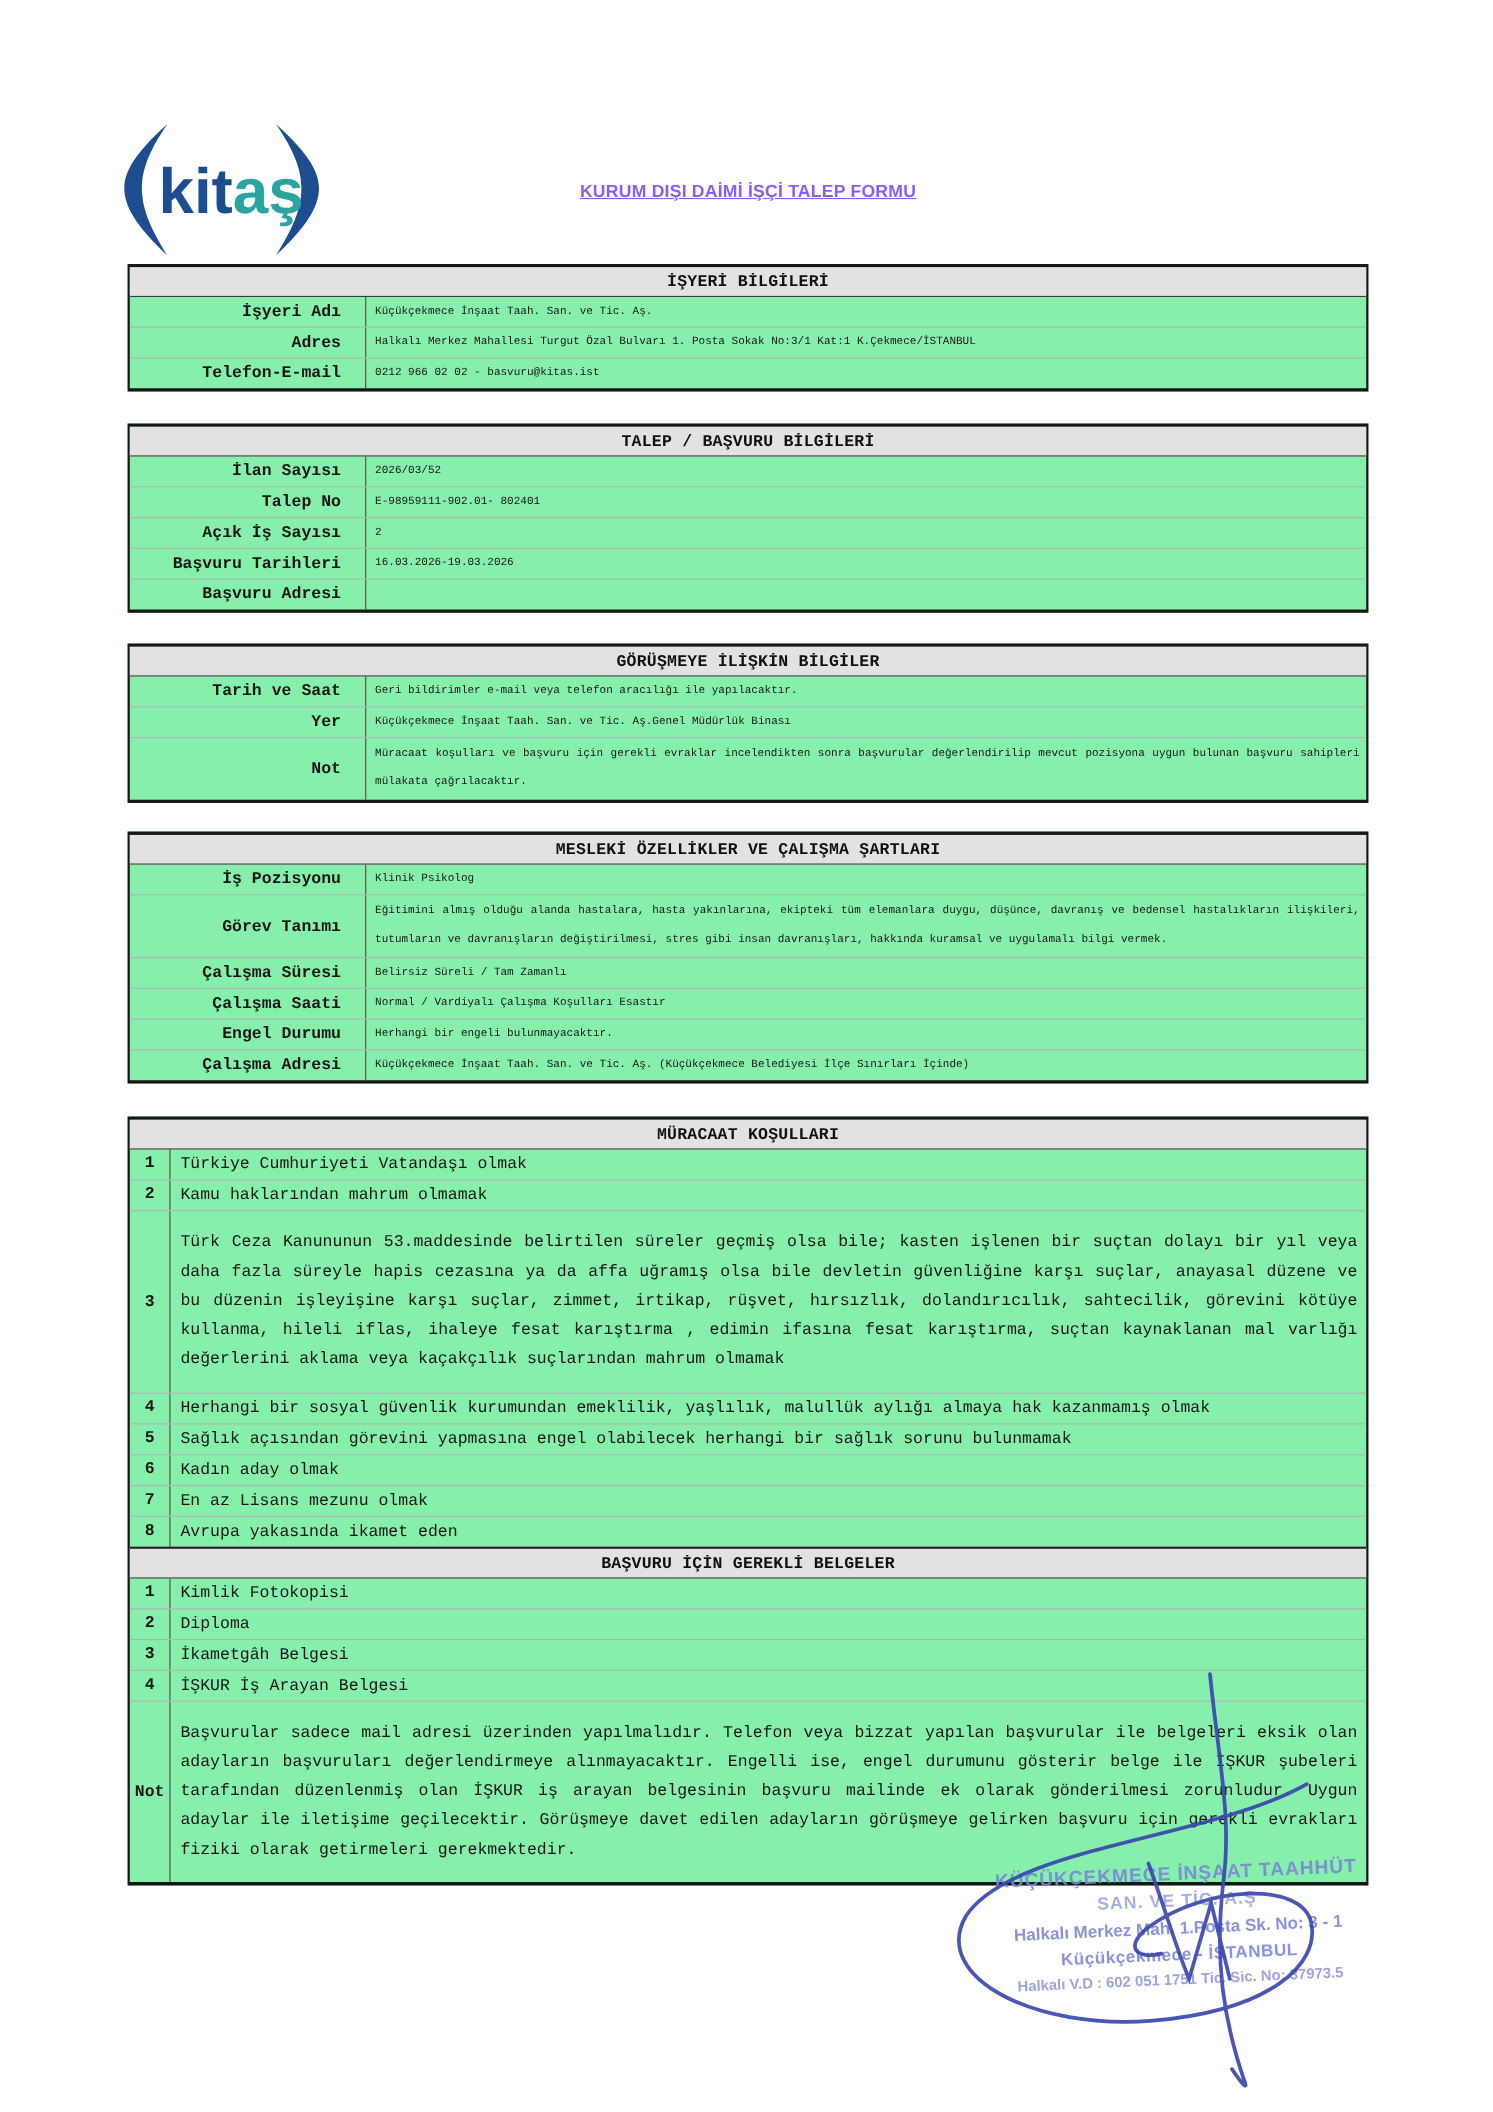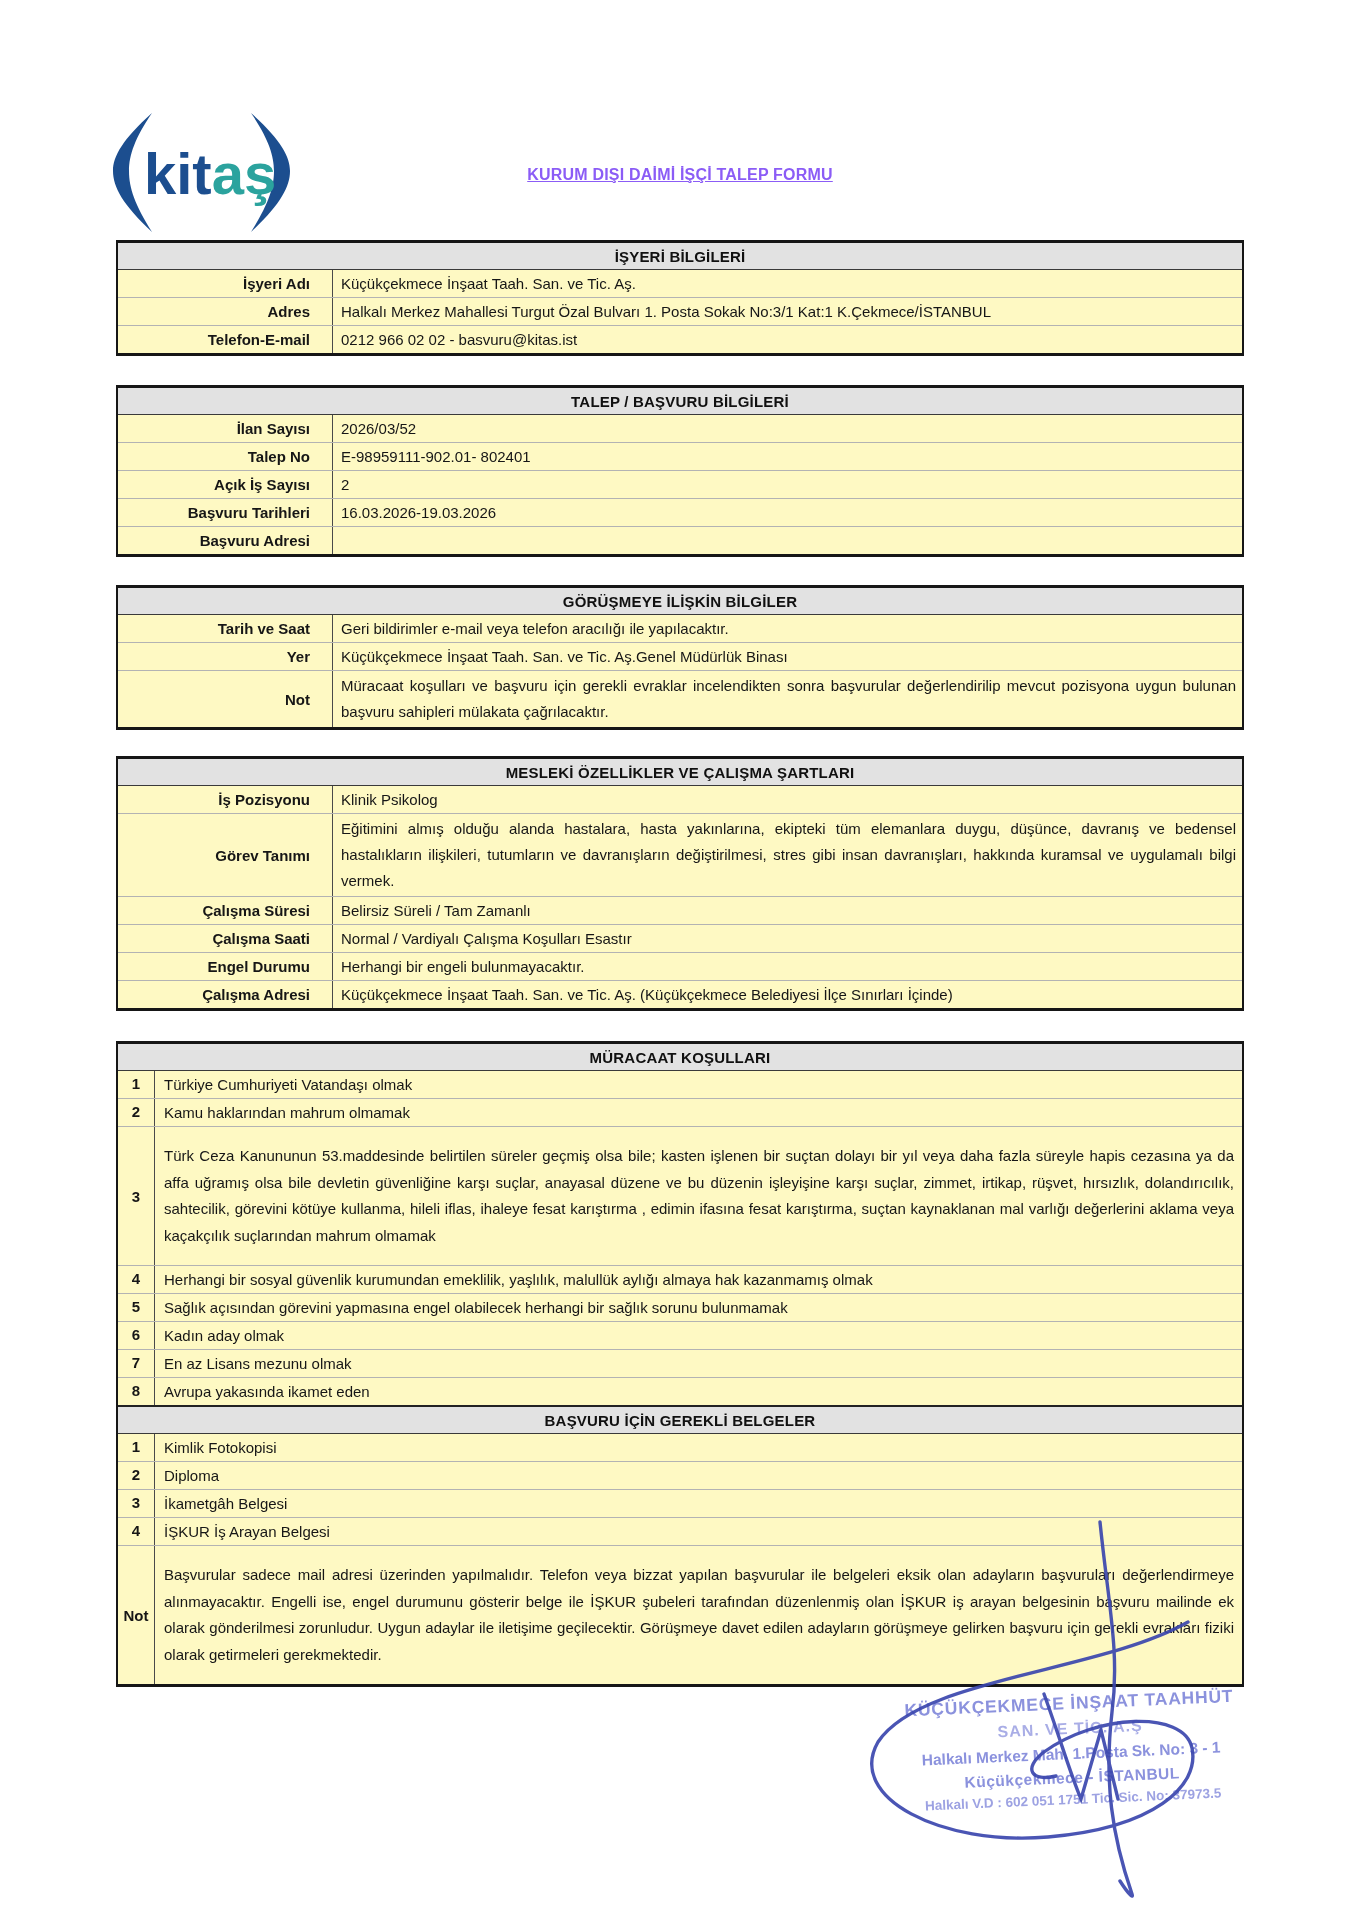--- a/index.html
+++ b/index.html
@@ -16,42 +16,42 @@
     position:absolute; left:116px; top:166px; width:1128px;
     text-align:center; font-size:16px; font-weight:bold;
     text-decoration:underline; letter-spacing:.2px; color:#8b5cf6;
   }
 
   
   .doc { position:absolute; left:116px; top:0; width:1128px; }
 
   .tbl {
     border:2px solid #161616; border-top-width:3px; border-bottom-width:3px;
-    background:#fef9c3; box-sizing:border-box;
+    background:#86efac; box-sizing:border-box;font-family:Liberation Mono, monospace;
   }
   .t1 { margin-top:240px; }
   .t2 { margin-top:29px; }
   .t3 { margin-top:28px; }
   .t4 { margin-top:26px; }
   .t5 { margin-top:30px; }
 
   .t-head {
     background:#e2e2e2; text-align:center; font-weight:bold;
     font-size:15px; padding:5px 0 4px 0; border-bottom:1px solid #3a3a3a;
     color:#101010; letter-spacing:.2px;
   }
   .t-head.mid { border-top:2px solid #222; }
 
   .t-row { display:grid; grid-template-columns:215px 1fr; }
   .t-row + .t-row { border-top:1px solid #b3b3b3; }
   .t-row .lbl {
     text-align:right; font-weight:bold; padding:4px 22px 3px 2px;
     border-right:1px solid #4a4a4a; font-size:15px; line-height:20px;
   }
-  .t-row .val { padding:4px 6px 3px 8px; font-size:15px; line-height:20px; }
+  .t-row .val { padding:4px 6px 3px 8px; font-size:10px; line-height:20px; }
   .t-row .val.just { text-align:justify; line-height:26px; padding-top:2px; padding-bottom:2px; }
 
   .n-row { display:grid; grid-template-columns:37px 1fr; }
   .n-row + .n-row { border-top:1px solid #b3b3b3; }
   .n-row .num {
     text-align:center; font-weight:bold; padding:4px 0 3px 0;
     border-right:1px solid #4a4a4a; font-size:15px;
   }
   .n-row .txt { padding:4px 8px 3px 9px; font-size:15px; line-height:20px; }
   .n-row .txt.just { text-align:justify; line-height:26.5px; padding-top:16px; padding-bottom:16px; }

